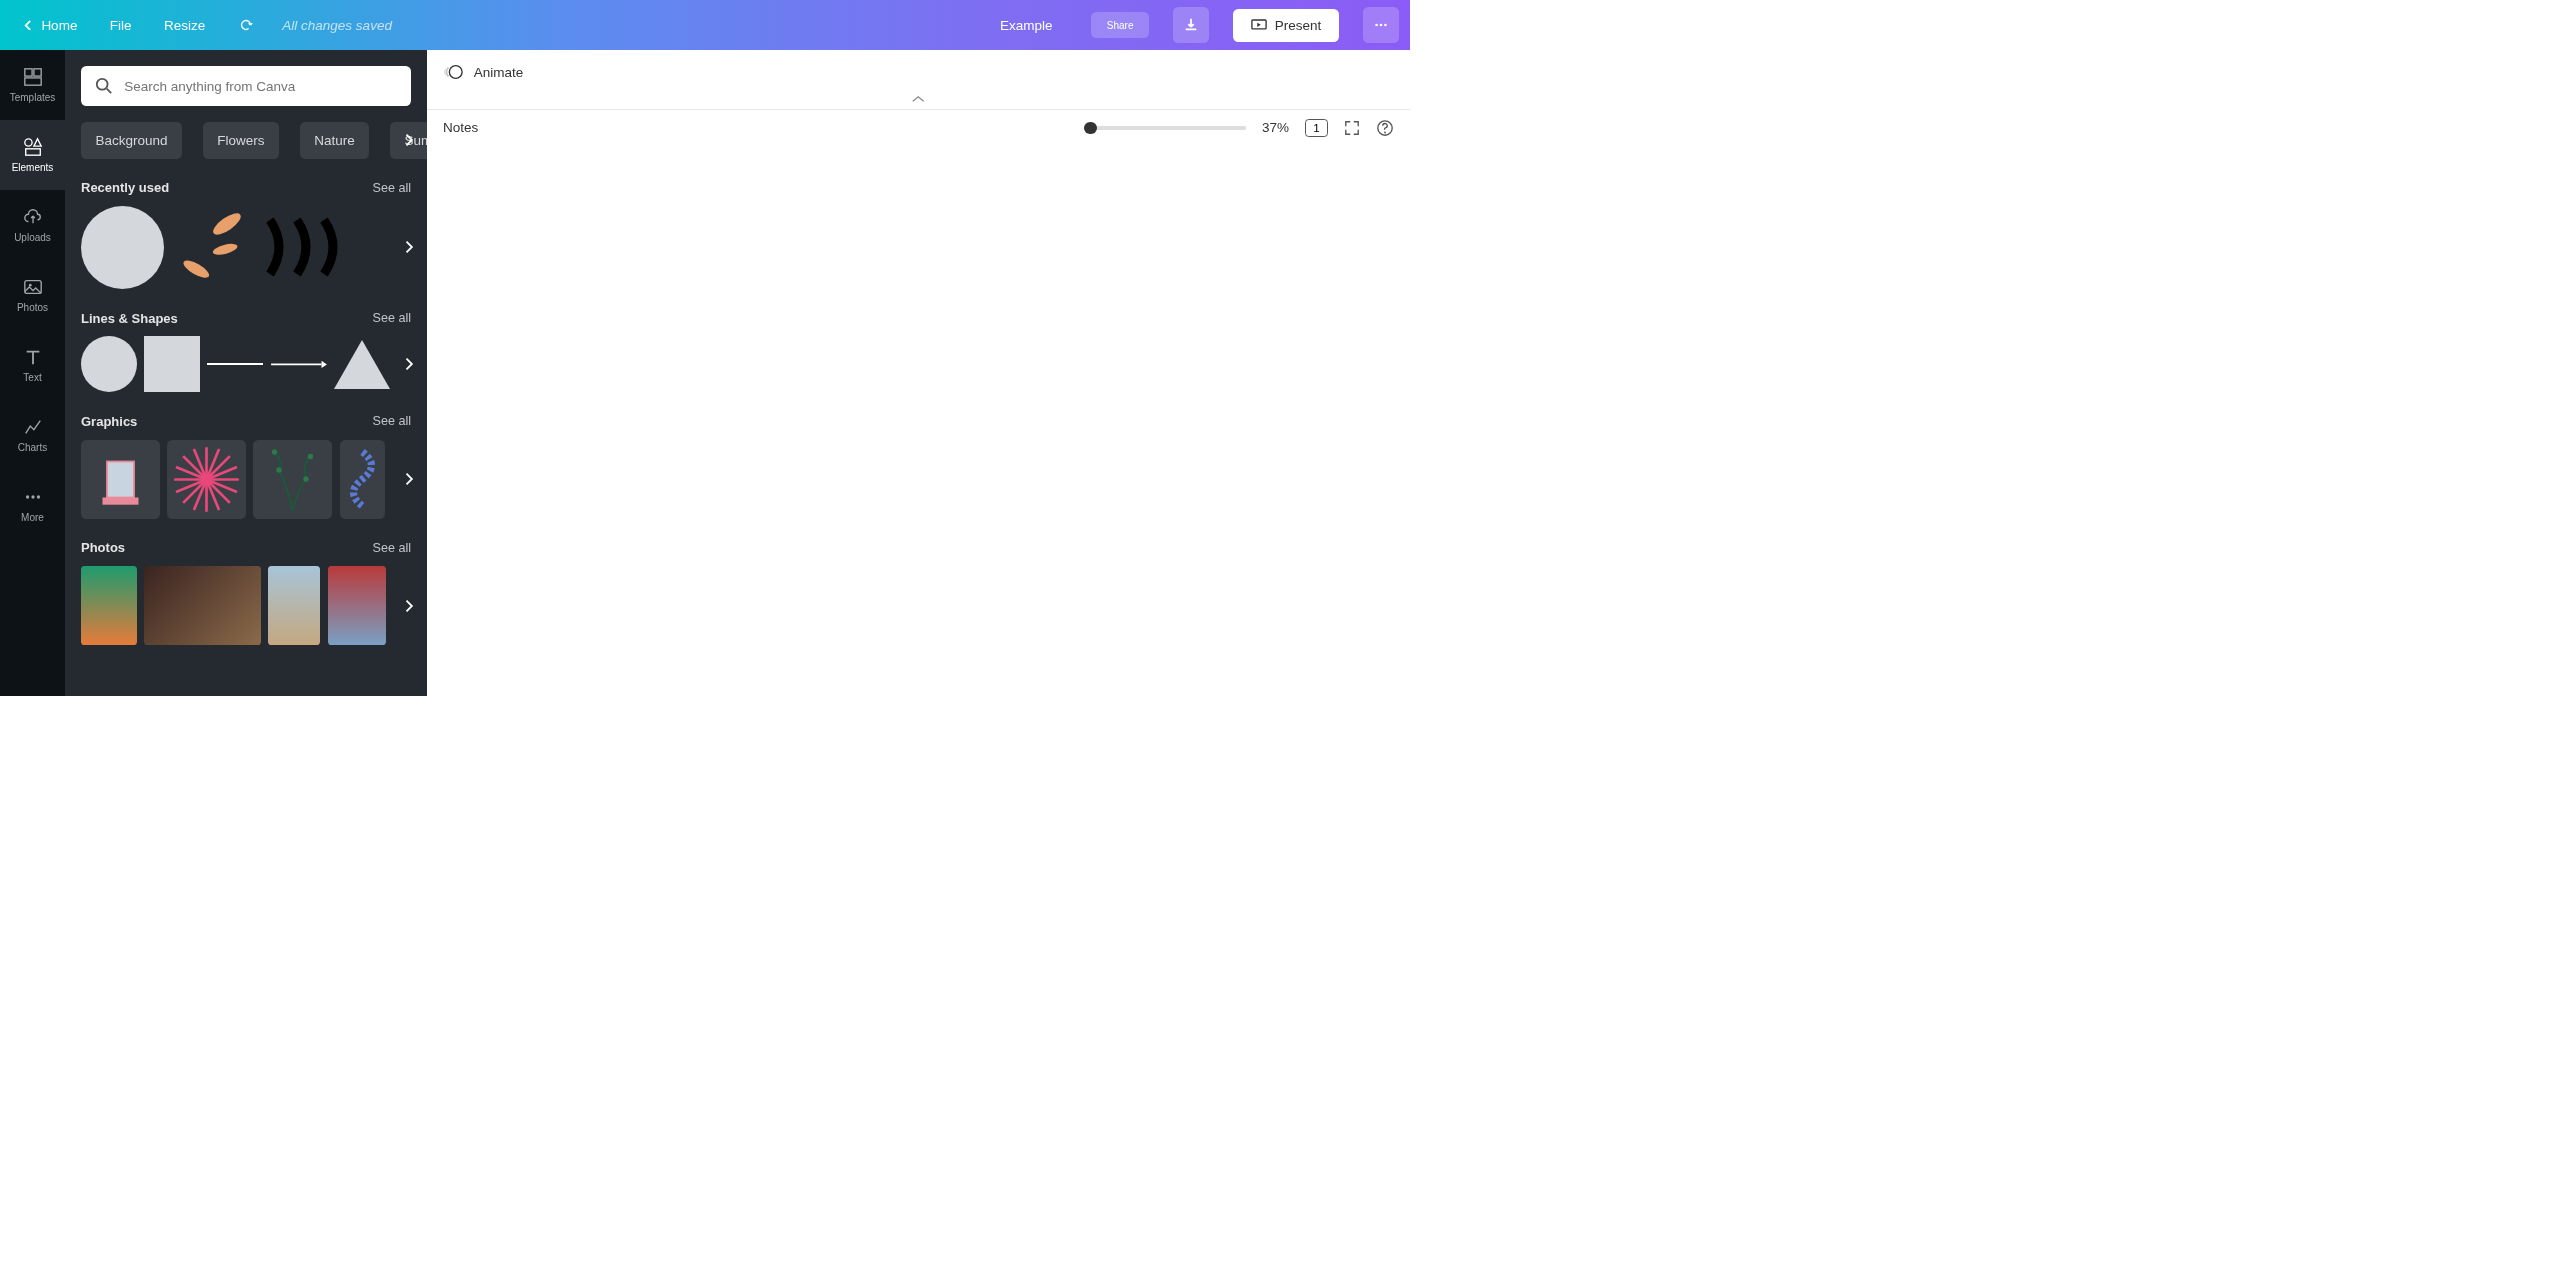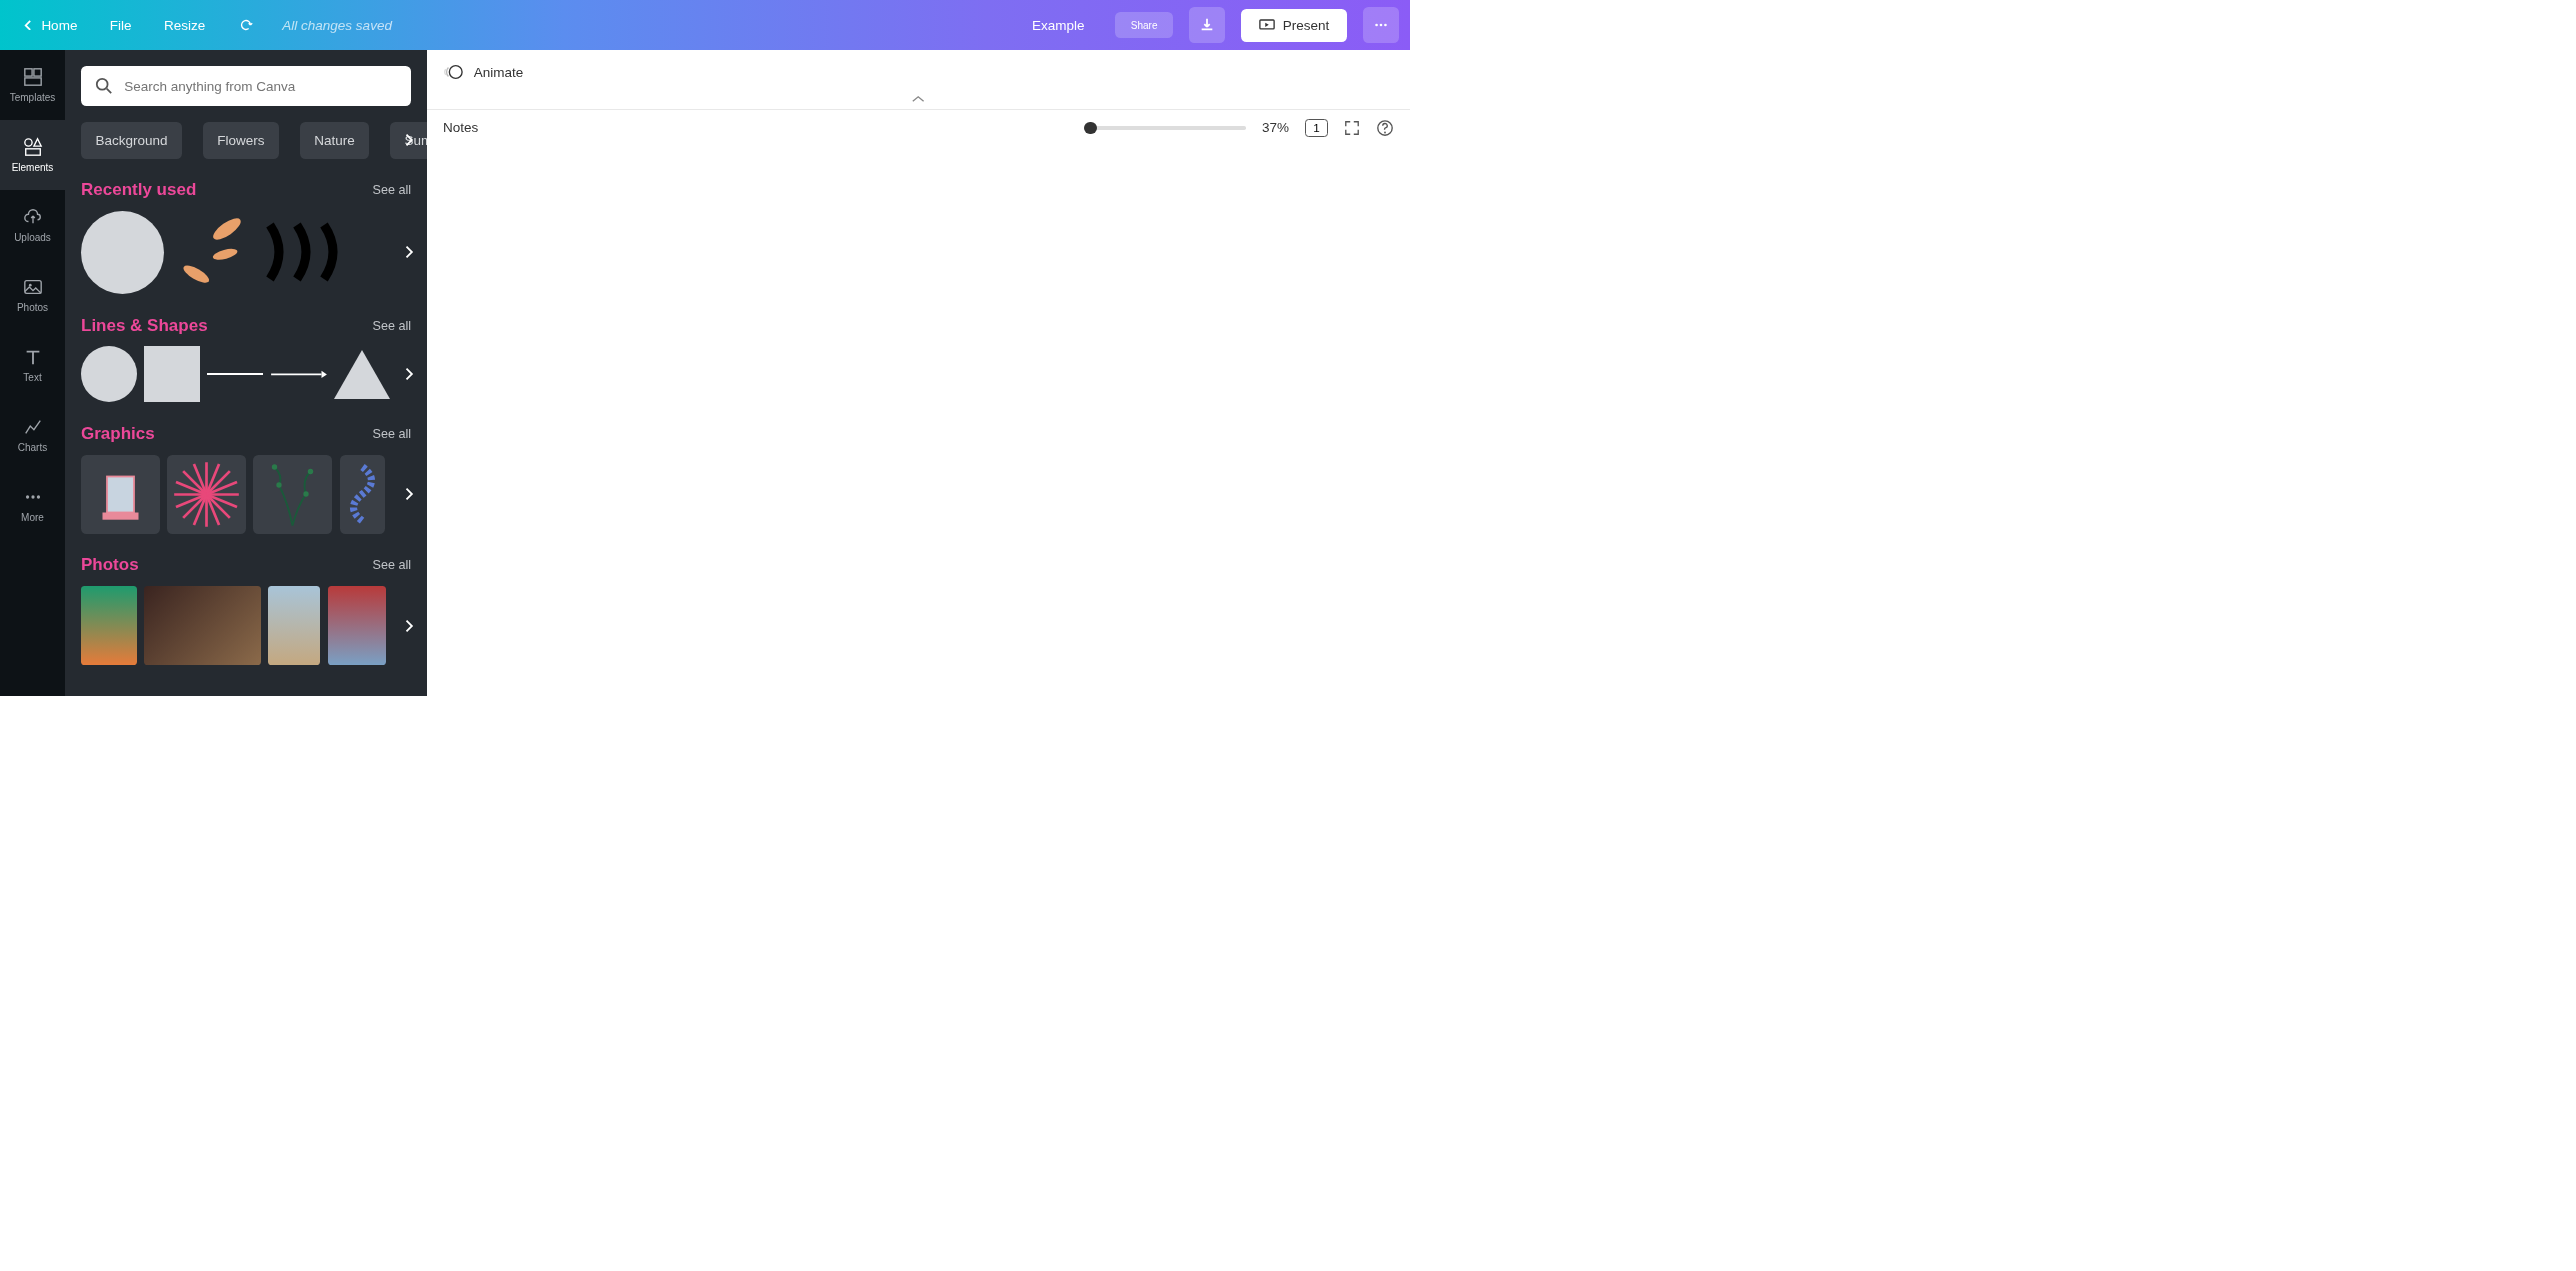--- a/index.html
+++ b/index.html
@@ -24,21 +24,21 @@
       cursor: pointer;
       border-radius: 5.4px;
     }
     .header-btn.home {
       display: flex;
       align-items: center;
       gap: 7.2px;
       font-weight: 500;
     }
     .saved-text { color: rgba(255,255,255,0.7); font-style: italic; font-size: 13.5px; margin-left: 9px; }
-    .header-right { margin-left: auto; display: flex; align-items: center; gap: 16px; }
+    .header-right { margin-left: auto; display: flex; align-items: center; gap: 24px; }
     .doc-name { color: white; font-size: 13.5px; margin-right: 14.4px; }
     .share-btn { background: rgba(255,255,255,0.2); padding: 7.2px 16px; border-radius: 5.4px; color: white; font-size: 10px; border: none; cursor: pointer; }
     .icon-square { width: 36px; height: 36px; background: rgba(255,255,255,0.2); border-radius: 5.4px; display: flex; align-items: center; justify-content: center; cursor: pointer; }
     .present-btn { background: white; color: #333; padding: 9px 18px; border-radius: 5.4px; font-size: 13.5px; font-weight: 500; display: flex; align-items: center; gap: 7.2px; border: none; cursor: pointer; }
     
     
     .main-body { flex: 1; display: flex; overflow: hidden; }
     
     
     .icon-rail {
@@ -83,21 +83,21 @@
       gap: 10.8px;
       margin-bottom: 16px;
     }
     .search-input { border: none; outline: none; font-size: 13.5px; flex: 1; }
     .chips-row { display: flex; gap: 21px; margin-bottom: 21.6px; position: relative; }
     .chip { background: #3a3f46; color: #d6d8db; padding: 10.8px 14.4px; border-radius: 5.4px; font-size: 13.5px; cursor: pointer; white-space: nowrap; }
     .chip-scroll-right { position: absolute; right: -5.4px; top: 50%; transform: translateY(-50%); color: white; }
     
     .section { margin-bottom: 21.6px; }
     .section-header { display: flex; justify-content: space-between; align-items: center; margin-bottom: 10.8px; }
-    .section-title { color: #ec4899; font-size: 17px; font-weight: 600; }
+    .section-title { color: #e5e5e5; font-size: 13px; font-weight: 600; }
     .see-all { color: #c1c4c8; font-size: 12.6px; cursor: pointer; }
     .items-row { display: flex; gap: 7.2px; position: relative; align-items: center; }
     .row-scroll { position: absolute; right: -5.4px; top: 50%; transform: translateY(-50%); color: white; cursor: pointer; z-index: 2; }
     
     
     .ru-circle { width: 83px; height: 83px; background: #d4d7db; border-radius: 50%; cursor: pointer; }
     .ru-sparks { width: 83px; height: 83px; cursor: pointer; position: relative; }
     .ru-arrows { width: 99px; height: 83px; cursor: pointer; display: flex; align-items: center; justify-content: center; }
     
     

